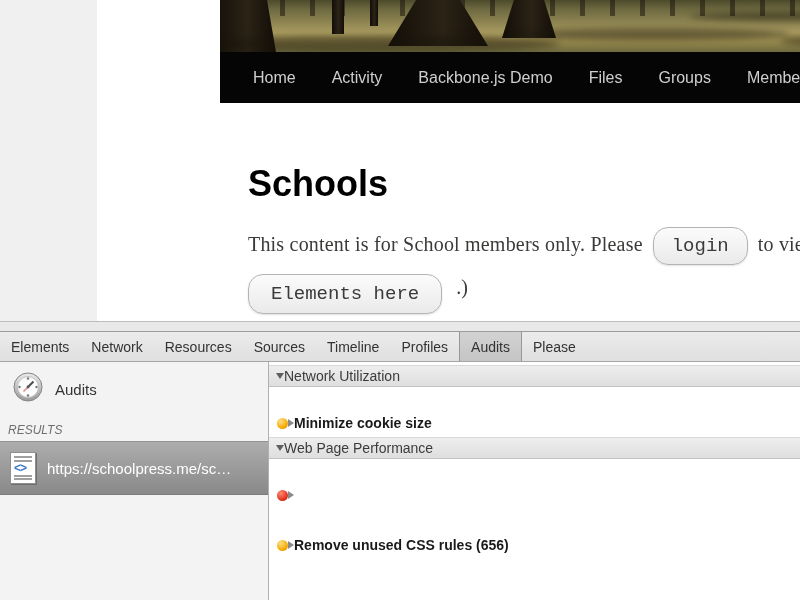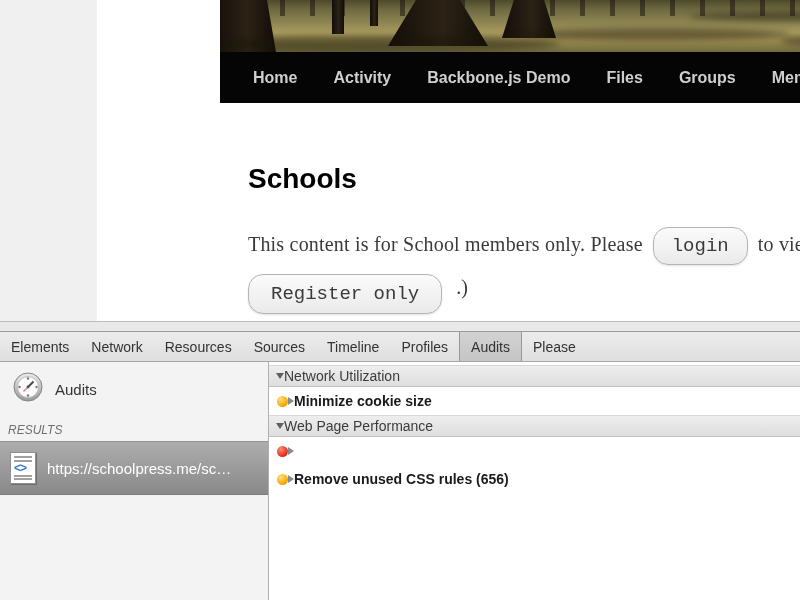--- a/index.html
+++ b/index.html
@@ -25,24 +25,24 @@
   .trunk.t5{left:282px;width:54px;height:38px;clip-path:polygon(22% 0,78% 0,100% 100%,0 100%);}
   .shade{position:absolute;background:rgba(25,20,8,.45);border-radius:50%;filter:blur(3px);}
   .shade.s1{left:-20px;top:36px;width:360px;height:16px;}
   .shade.s2{left:300px;top:28px;width:270px;height:12px;}
   .shade.s3{left:470px;top:12px;width:210px;height:9px;}
   .shade.s4{left:560px;top:34px;width:240px;height:14px;}
 
   
   .nav{position:absolute;left:123px;top:52px;width:644px;height:51px;background:#050505;
     display:flex;align-items:center;gap:36px;padding-left:33px;overflow:hidden;white-space:nowrap;}
-  .nav-item{color:#cfcfcf;font-size:16px;cursor:pointer;flex:0 0 auto;font-weight:bold;}
-
-  
-  .heading{position:absolute;left:151px;top:163px;font-size:28px;font-weight:bold;color:#000;}
+  .nav-item{color:#cfcfcf;font-size:16px;cursor:pointer;flex:0 0 auto;}
+
+  
+  .heading{position:absolute;left:151px;top:163px;font-size:36px;font-weight:bold;color:#000;}
   .notice{position:absolute;left:151px;top:224px;width:680px;white-space:nowrap;
     font-family:"Liberation Serif",serif;font-size:20px;letter-spacing:.2px;color:#3a3a38;line-height:40px;}
   .wp-btn{display:inline-block;font-family:Liberation Mono, monospace;font-size:19px;color:#3a3a3a;
     background:linear-gradient(#fbfbfb,#eaeaea);border:1px solid #b4b4b4;border-radius:15px;
     box-shadow:0 1px 2px rgba(0,0,0,.12);cursor:pointer;}
   .login-btn{padding:7px 18px;margin:0 10px;vertical-align:middle;}
   .register-row{position:absolute;left:151px;top:274px;font-family:"Liberation Serif",serif;
     font-size:20px;color:#3a3a38;display:flex;align-items:flex-start;}
   .register-btn{padding:8px 22px;}
   .after-register{margin-left:14px;margin-top:2px;}
@@ -65,21 +65,21 @@
   .result-url{color:#fff;font-size:15px;white-space:nowrap;overflow:hidden;}
   .doc-icon{width:26px;height:32px;background:#fff;border:1px solid #8f8f8f;box-shadow:1px 1px 0 #6f6f6f;
     display:flex;flex-direction:column;justify-content:space-between;padding:3px 3px;box-sizing:border-box;flex:0 0 auto;}
   .doc-line{height:2px;background:#a0a0a0;}
   .doc-code{color:#3c78c8;font-weight:bold;font-size:12px;line-height:10px;text-align:left;letter-spacing:-1px;}
 
   .dt-panel{flex:1;background:#fff;padding-top:3px;overflow:hidden;}
   .section-header{height:20px;background:linear-gradient(#eeeeee,#dedede);
     border-top:1px solid #d8d8d8;border-bottom:1px solid #c2c2c2;
     display:flex;align-items:center;padding-left:7px;font-size:14px;color:#3c3c3c;cursor:pointer;}
-  .audit-row{height:28px;display:flex;align-items:center;gap:0;padding-left:8px;cursor:pointer;}
+  .audit-row{height:28px;display:flex;align-items:center;gap:0;padding-left:8px;cursor:pointer;margin-top:22px;}
   .audit-label{font-size:14px;font-weight:bold;color:#1a1a1a;}
   .dot{width:11px;height:11px;border-radius:50%;flex:0 0 auto;}
   .dot.warning{background:radial-gradient(circle at 35% 30%,#ffe082 0%,#f5a800 65%,#c98700 100%);}
   .dot.error{background:radial-gradient(circle at 35% 30%,#ff8a75 0%,#e0321e 65%,#a81c0c 100%);}
   .tri-down{width:0;height:0;border-top:6px solid #5f5f5f;border-left:4px solid transparent;border-right:4px solid transparent;}
   .tri-right{width:0;height:0;border-left:6px solid #8a8a8a;border-top:4px solid transparent;border-bottom:4px solid transparent;}
 </style>
 </head>
 <body>
 
@@ -106,21 +106,21 @@
       <span class="nav-item">Groups</span>
       <span class="nav-item">Members</span>
 
     </div>
 
     <div class="heading">Schools</div>
 
     <div class="notice"><span>This content is for School members only. Please</span><button class="wp-btn login-btn">login</button><span>to view this content.</span></div>
 
     <div class="register-row">
-      <button class="wp-btn register-btn">Register only</button>
+      <button class="wp-btn register-btn">Elements here</button>
       <span class="after-register">.)</span>
     </div>
   </div>
 </div>
 
 <div class="devtools">
   <div class="dt-topstrip"></div>
 
   <div class="dt-toolbar">
     <span class="dt-tab">Elements</span>

